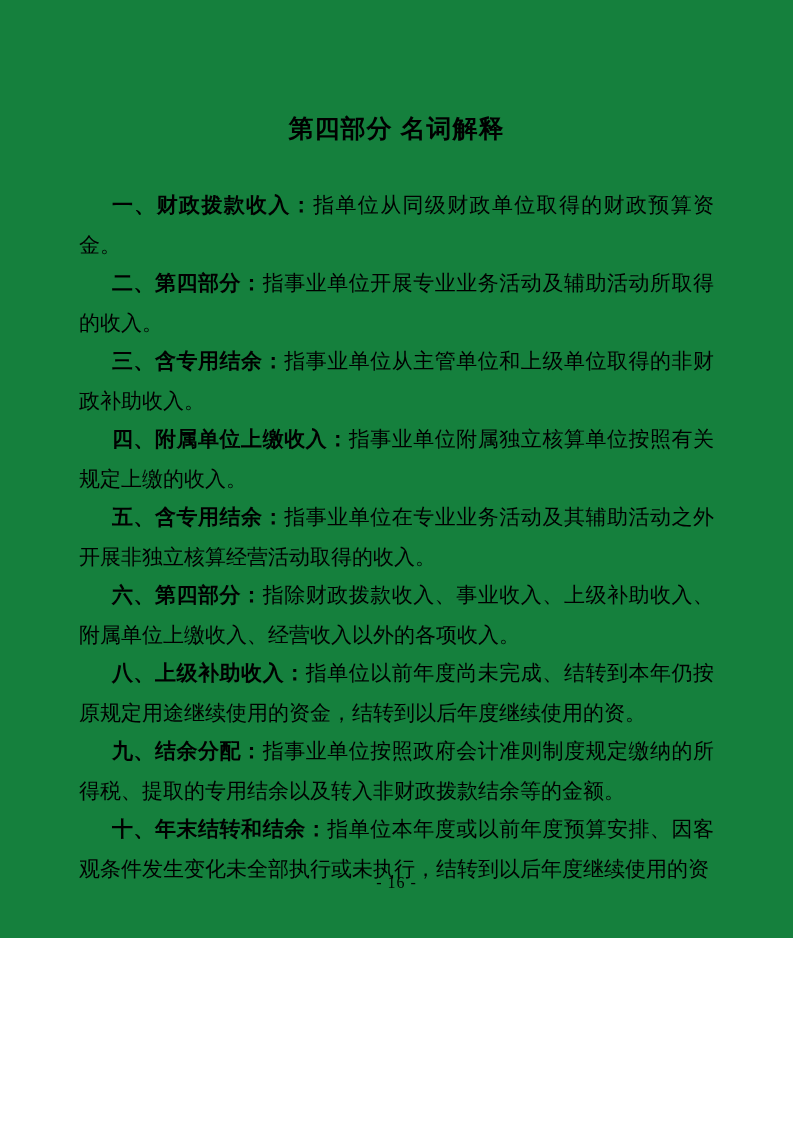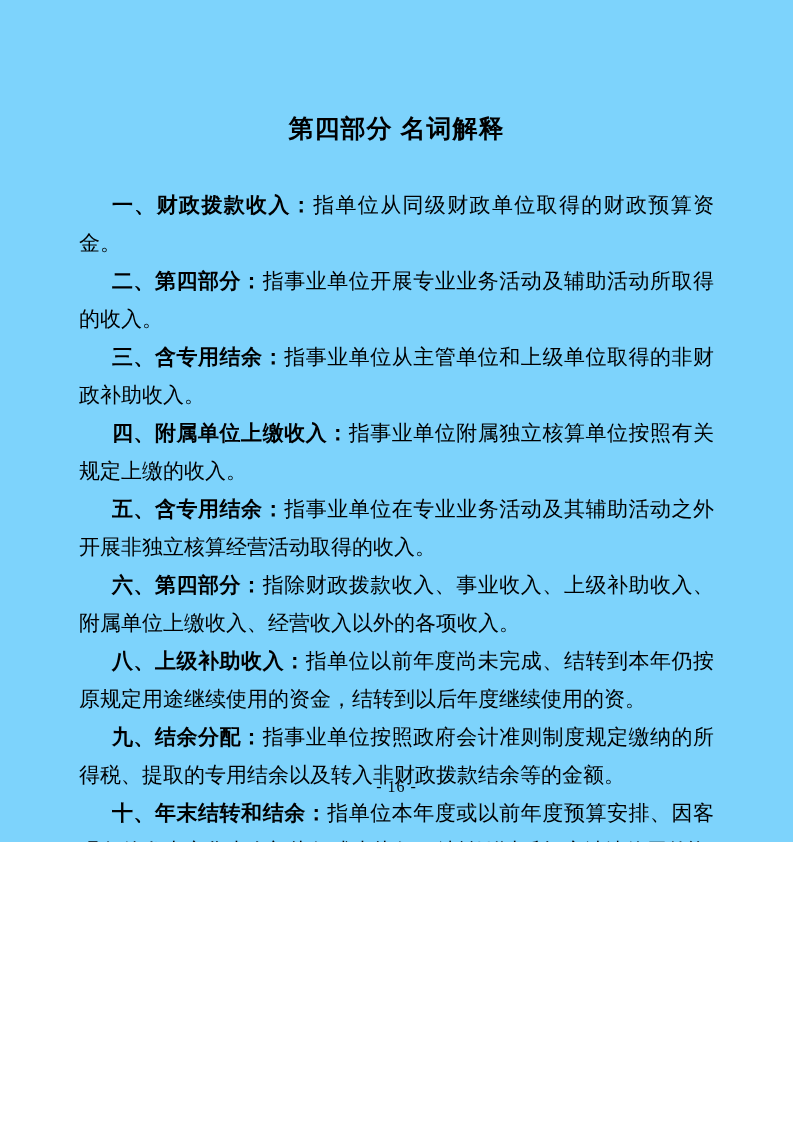--- a/index.html
+++ b/index.html
@@ -3,22 +3,22 @@
 <meta charset="utf-8">
 <style>
   html, body {
     margin: 0;
     padding: 0;
     background: #ffffff;
   }
   .page {
     position: relative;
     width: 793px;
-    height: 842px;
-    background: #7dd3fc;
+    height: 938px;
+    background: #15803d;
     color: #000000;
     font-family: "Liberation Serif", serif;
     overflow: hidden;
     box-sizing: border-box;
   }
   .doc-title {
     margin: 0;
     padding-top: 112px;
     text-align: center;
     font-family: "Liberation Sans", sans-serif;
@@ -34,21 +34,21 @@
     text-align: justify;
     text-justify: inter-ideograph;
   }
   .doc-body p {
     margin: 0;
     padding: 0;
     text-indent: 33px;
   }
   .term {
     font-weight: 700;
-    font-family: Liberation Serif, serif;
+    font-family: Liberation Mono, monospace;
   }
   .def {
     font-weight: 400;
   }
   .page-footer {
     position: absolute;
     left: 0;
     right: 0;
     bottom: 46px;
     text-align: center;

